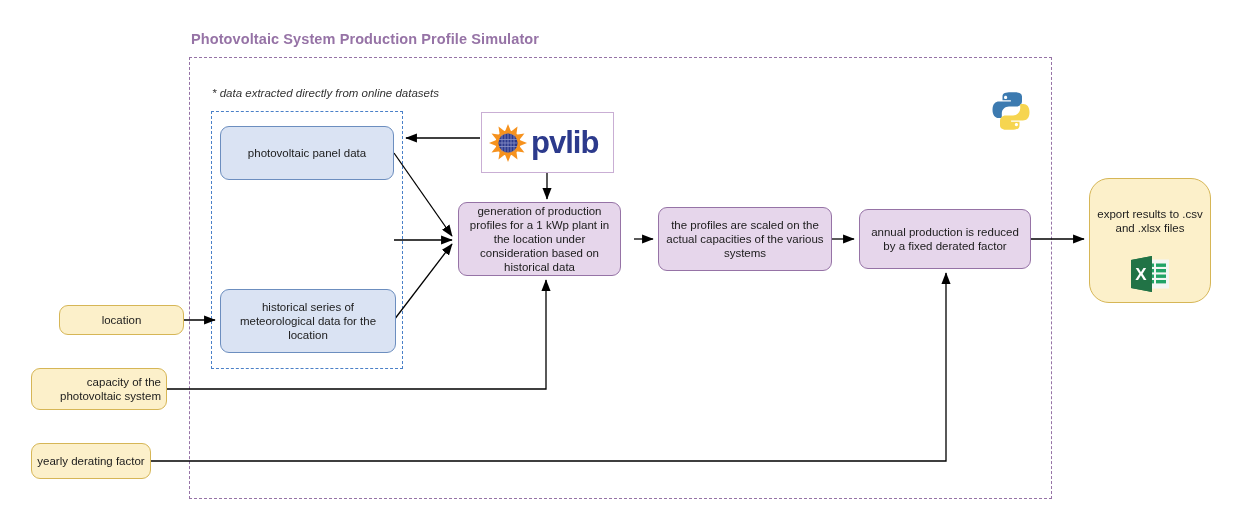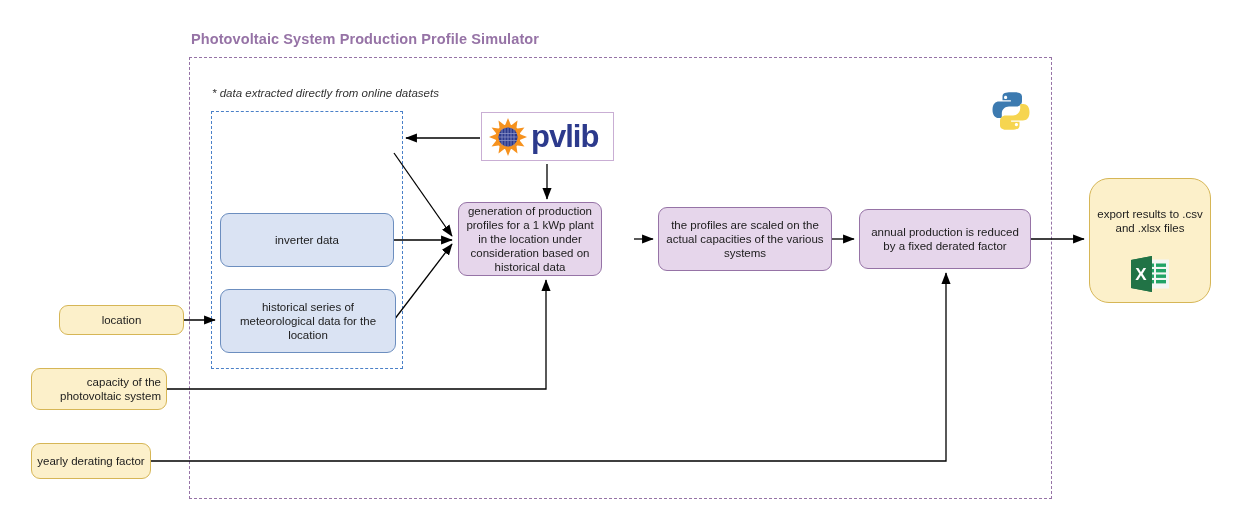--- a/index.html
+++ b/index.html
@@ -83,42 +83,42 @@
     background: #fcf0ca;
     border: 1.2px solid #d6b656;
   }
 
   
   #node-panel-data    { left: 220px; top: 126px; width: 174px; height: 54px; }
   #node-inverter-data { left: 220px; top: 213px; width: 174px; height: 54px; }
   #node-meteo-data    { left: 220px; top: 289px; width: 176px; height: 64px; }
 
   
-  #node-generation { left: 458px; top: 202px; width: 144px; height: 74px; }
+  #node-generation { left: 458px; top: 202px; width: 163px; height: 74px; }
   #node-scaling    { left: 658px; top: 207px; width: 174px; height: 64px; }
   #node-derating   { left: 859px; top: 209px; width: 172px; height: 60px; }
 
   
   #node-location  { left: 31px; top: 305px; width: 125px; height: 30px; margin-left: 28px; }
   #node-capacity  { left: 31px; top: 368px; width: 136px; height: 42px; text-align: right; }
   #node-derating-factor { left: 31px; top: 443px; width: 120px; height: 36px; border-radius: 9px; }
 
   
   #node-export {
     left: 1089px; top: 178px; width: 122px; height: 125px;
     border-radius: 20px;
     flex-direction: column;
     justify-content: flex-start;
     padding-top: 28px;
   }
   #node-export .export-text { display: block; }
 
   
   #pvlib-logo-box {
-    left: 481px; top: 112px; width: 133px; height: 49px;
+    left: 481px; top: 112px; width: 133px; height: 61px;
     background: #ffffff;
     border: 1.3px solid #c9aed4;
     display: flex;
     align-items: center;
     padding-left: 6px;
   }
   #pvlib-wordmark {
     font-size: 31px;
     font-weight: bold;
     color: #2c3a8c;
@@ -177,22 +177,22 @@
       <path d="M 1031 239 L 1084 239"></path>
 
       <path d="M 151 320 L 215 320"></path>
 
       <path d="M 151 389 L 546 389 L 546 280"></path>
 
       <path d="M 151 461 L 946 461 L 946 273"></path>
     </g>
   </svg>
 
-  <div class="abs node node-blue" id="node-inverter-data">
-    <span>inverter data</span>
+  <div class="abs node node-blue" id="node-panel-data">
+    <span>photovoltaic panel data</span>
   </div>
   <div class="abs node node-blue" id="node-meteo-data">
     <span>historical series of meteorological data for the location</span>
   </div>
 
   <div class="abs node node-purple" id="node-generation">
     <span>generation of production profiles for a 1 kWp plant in the location under consideration based on historical data</span>
   </div>
   <div class="abs node node-purple" id="node-derating">
     <span>annual production is reduced by a fixed derated factor</span>

